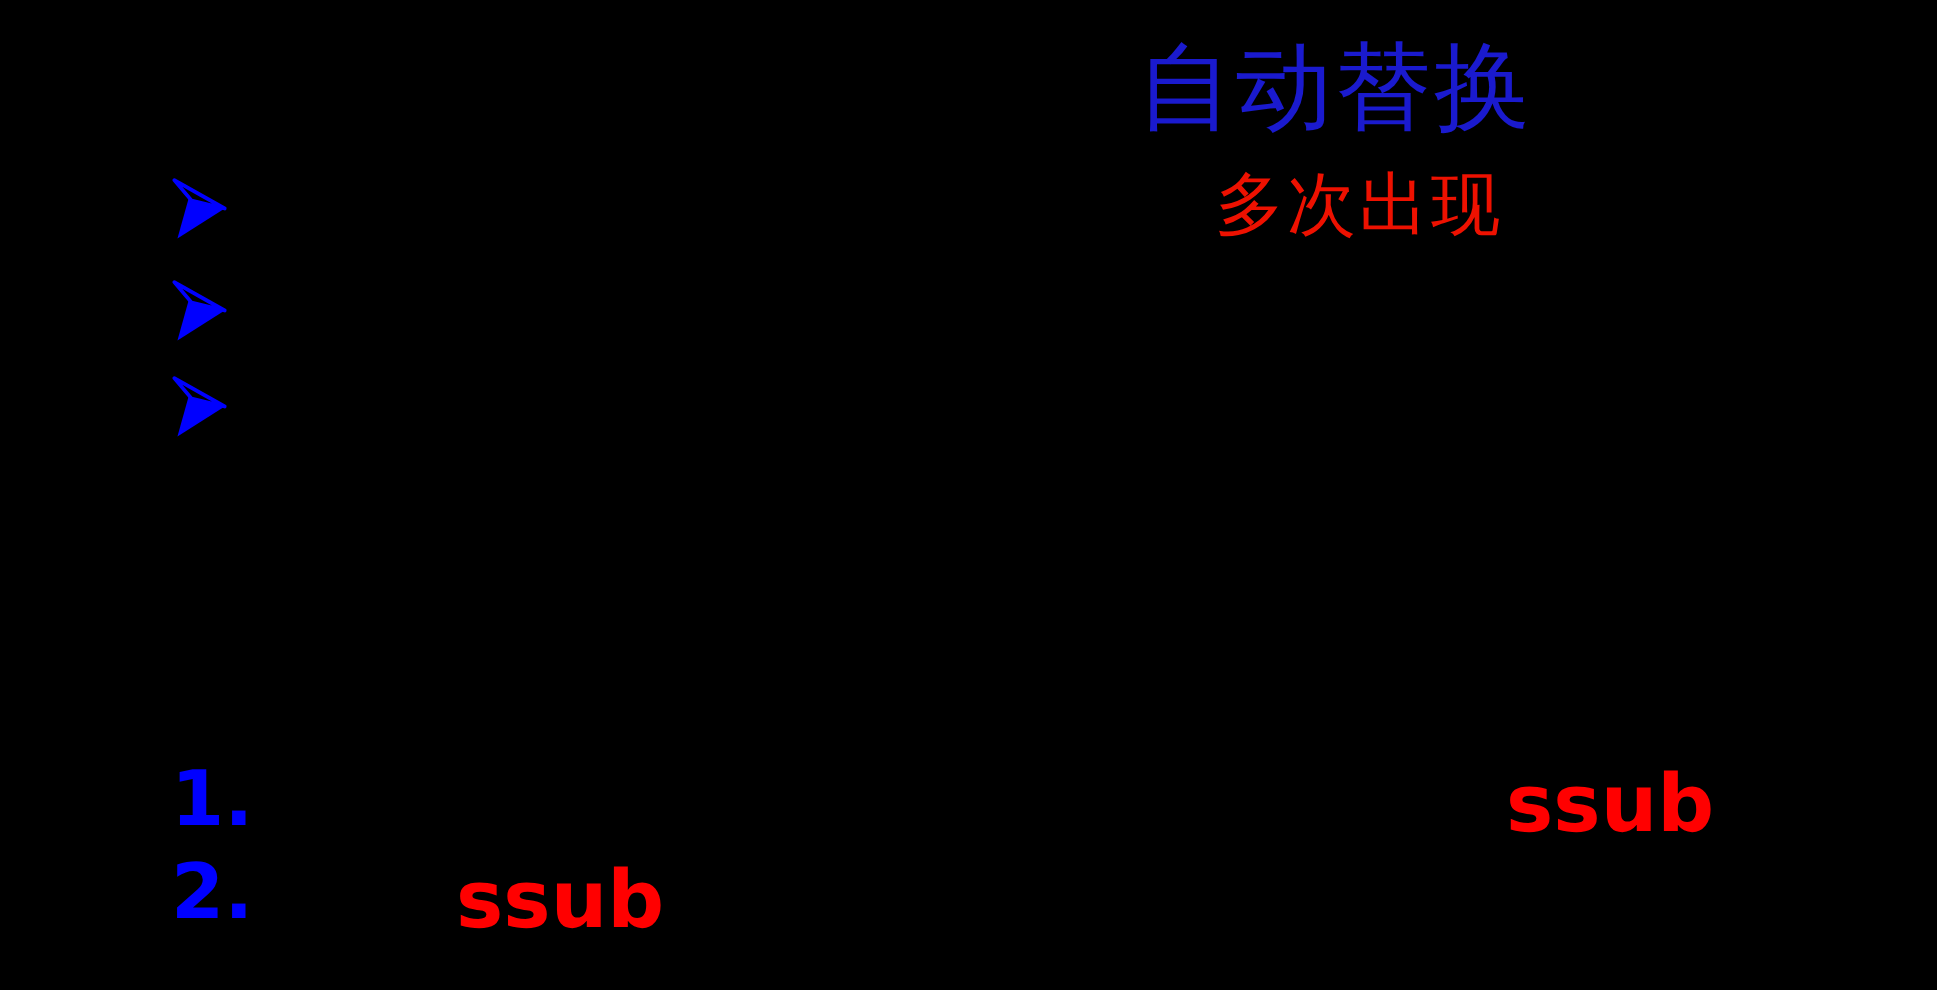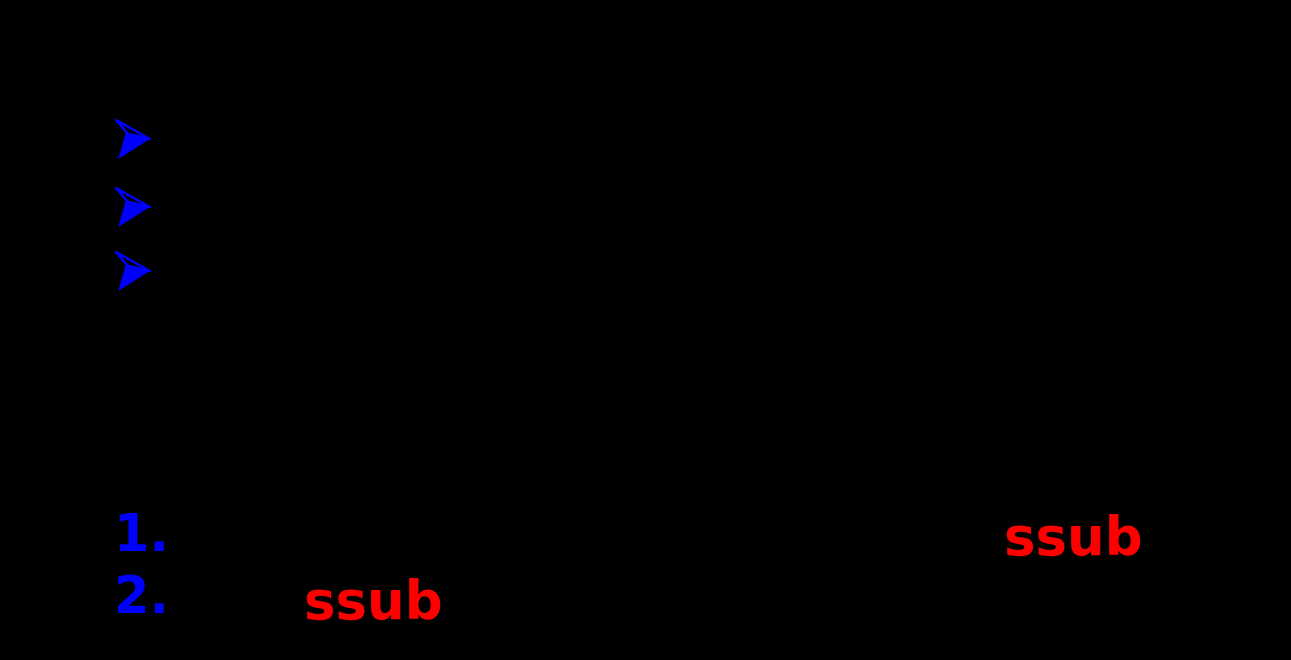--- a/index.html
+++ b/index.html
@@ -45,21 +45,23 @@
 
   .list-number { font-weight: bold; color: #0000ff; font-size: 51px; }
   .num-1 { left: 114px; top: 508px; }
   .num-2 { left: 114px; top: 570px; }
 </style>
 </head>
 <body>
 
 <div class="slide">
 
+  <div class="abs slide-title">自动替换</div>
 
+  <div class="abs slide-subtitle">多次出现</div>
 
   <div class="bullet-arrow a1">
     <svg viewBox="0 0 38 40" xmlns="http://www.w3.org/2000/svg">
       <polygon points="3,2 35,20 14,15" fill="none" stroke="#0000ff" stroke-width="2.4" stroke-linejoin="round"></polygon>
       <polygon points="35,20 12,14 5,39" fill="#0000ff"></polygon>
     </svg>
   </div>
   <div class="bullet-arrow a2">
     <svg viewBox="0 0 38 40" xmlns="http://www.w3.org/2000/svg">
       <polygon points="3,2 35,20 14,15" fill="none" stroke="#0000ff" stroke-width="2.4" stroke-linejoin="round"></polygon>

